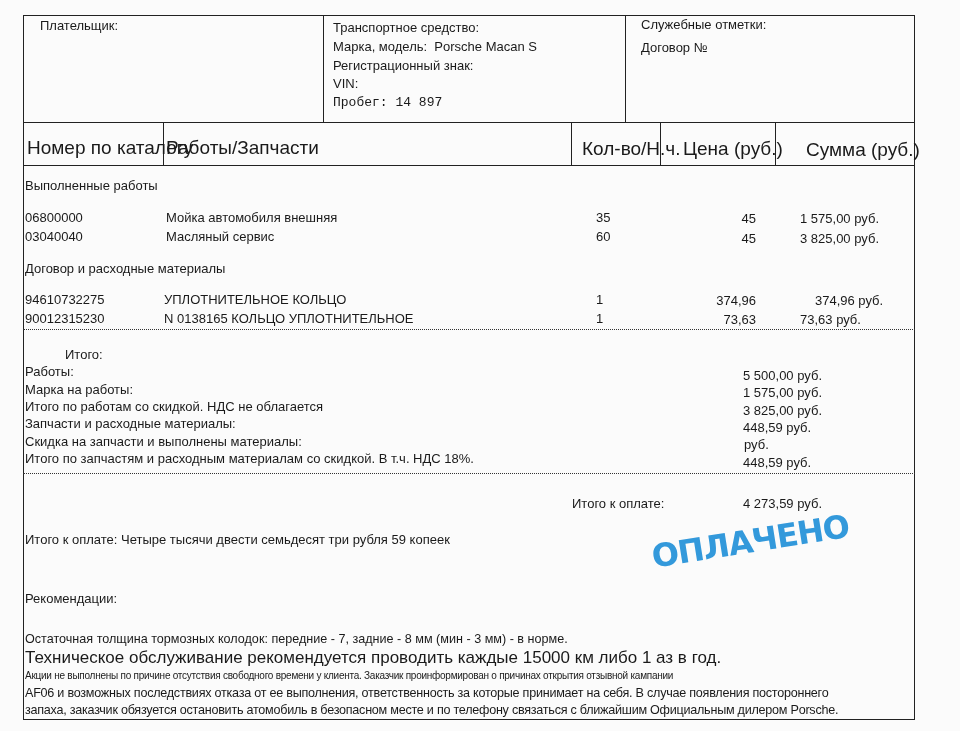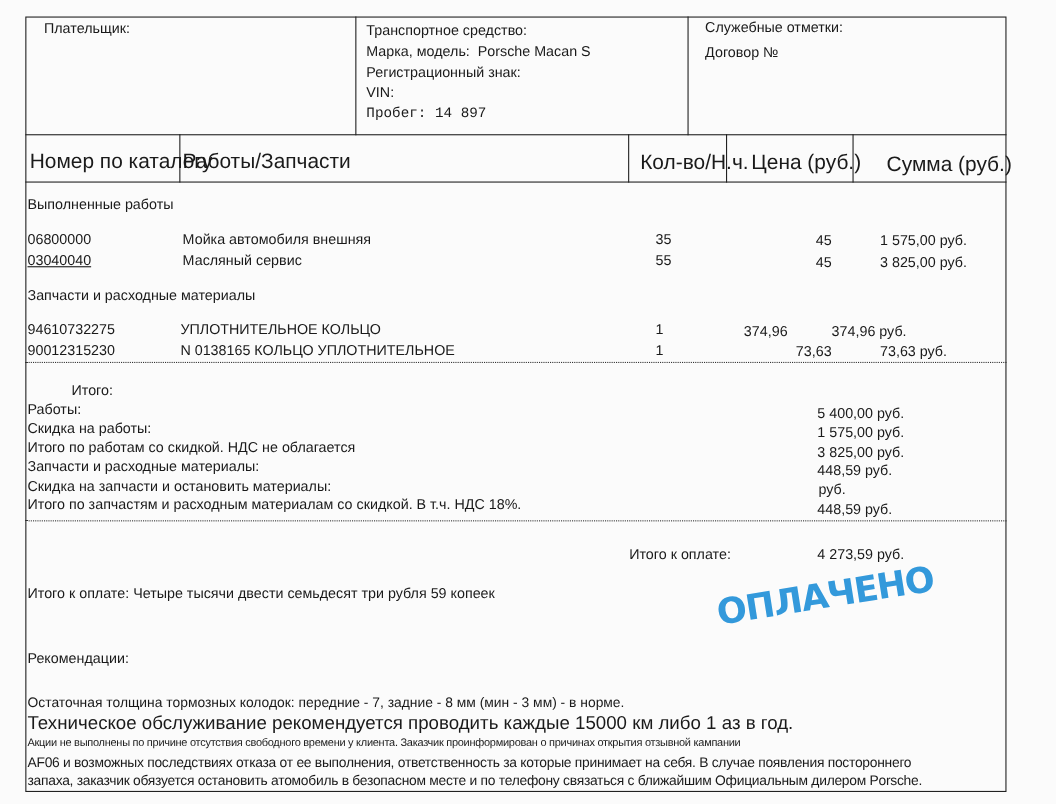--- a/index.html
+++ b/index.html
@@ -59,59 +59,59 @@
 <div class="abs t" style="left:25px; top:178px;">Выполненные работы</div>
 
 <div>
   <div class="abs t" style="left:25px; top:210px;">06800000</div>
   <div class="abs t" style="left:166px; top:210px;">Мойка автомобиля внешняя</div>
   <div class="abs t" style="left:596px; top:210px;">35</div>
   <div class="abs t" style="left:700px; top:211px; width:56px; text-align:right;">45</div>
   <div class="abs t" style="left:800px; top:211px;">1 575,00 руб.</div>
 </div>
 <div>
-  <div class="abs t" style="left:25px; top:229px;text-decoration:underline;">03040040</div>
+  <div class="abs t" style="left:25px; top:229px;">03040040</div>
   <div class="abs t" style="left:166px; top:229px;">Масляный сервис</div>
-  <div class="abs t" style="left:596px; top:229px;">55</div>
+  <div class="abs t" style="left:596px; top:229px;">60</div>
   <div class="abs t" style="left:700px; top:231px; width:56px; text-align:right;">45</div>
   <div class="abs t" style="left:800px; top:231px;">3 825,00 руб.</div>
 </div>
 
-<div class="abs t" style="left:25px; top:261px;">Запчасти и расходные материалы</div>
+<div class="abs t" style="left:25px; top:261px;">Договор и расходные материалы</div>
 
 <div>
   <div class="abs t" style="left:25px; top:292px;">94610732275</div>
   <div class="abs t" style="left:164px; top:292px;">УПЛОТНИТЕЛЬНОЕ КОЛЬЦО</div>
   <div class="abs t" style="left:596px; top:292px;">1</div>
-  <div class="abs t" style="left:660px; top:293px; width:56px; text-align:right;">374,96</div>
-  <div class="abs t" style="left:756px; top:293px;">374,96 руб.</div>
+  <div class="abs t" style="left:700px; top:293px; width:56px; text-align:right;">374,96</div>
+  <div class="abs t" style="left:815px; top:293px;">374,96 руб.</div>
 </div>
 <div>
   <div class="abs t" style="left:25px; top:311px;">90012315230</div>
   <div class="abs t" style="left:164px; top:311px;">N  0138165 КОЛЬЦО УПЛОТНИТЕЛЬНОЕ</div>
   <div class="abs t" style="left:596px; top:311px;">1</div>
   <div class="abs t" style="left:700px; top:312px; width:56px; text-align:right;">73,63</div>
   <div class="abs t" style="left:800px; top:312px;">73,63 руб.</div>
 </div>
 
 <div class="abs t" style="left:25px; top:347px;padding-left:40px;">Итого:</div>
 
 <div class="abs t" style="left:25px; top:364px;">Работы:</div>
-<div class="abs t" style="left:743px; top:368px;">5 400,00 руб.</div>
+<div class="abs t" style="left:743px; top:368px;">5 500,00 руб.</div>
 
-<div class="abs t" style="left:25px; top:382px;">Скидка на работы:</div>
+<div class="abs t" style="left:25px; top:382px;">Марка на работы:</div>
 <div class="abs t" style="left:743px; top:385px;">1 575,00 руб.</div>
 
 <div class="abs t" style="left:25px; top:399px;">Итого по работам со скидкой. НДС не облагается</div>
 <div class="abs t" style="left:743px; top:403px;">3 825,00 руб.</div>
 
 <div class="abs t" style="left:25px; top:416px;">Запчасти и расходные материалы:</div>
 <div class="abs t" style="left:743px; top:420px;">448,59 руб.</div>
 
-<div class="abs t" style="left:25px; top:434px;">Скидка на запчасти и остановить материалы:</div>
+<div class="abs t" style="left:25px; top:434px;">Скидка на запчасти и выполнены материалы:</div>
 <div class="abs t" style="left:744px; top:437px;"> руб.</div>
 
 <div class="abs t" style="left:25px; top:451px;">Итого по запчастям и расходным материалам со скидкой. В т.ч. НДС 18%.</div>
 <div class="abs t" style="left:743px; top:455px;">448,59 руб.</div>
 
 <div class="abs t" style="left:572px; top:496px;">Итого к оплате:</div>
 <div class="abs t" style="left:743px; top:496px;">4 273,59 руб.</div>
 
 <div class="abs t" style="left:25px; top:532px;">Итого к оплате: Четыре тысячи двести семьдесят три рубля 59 копеек</div>
 

